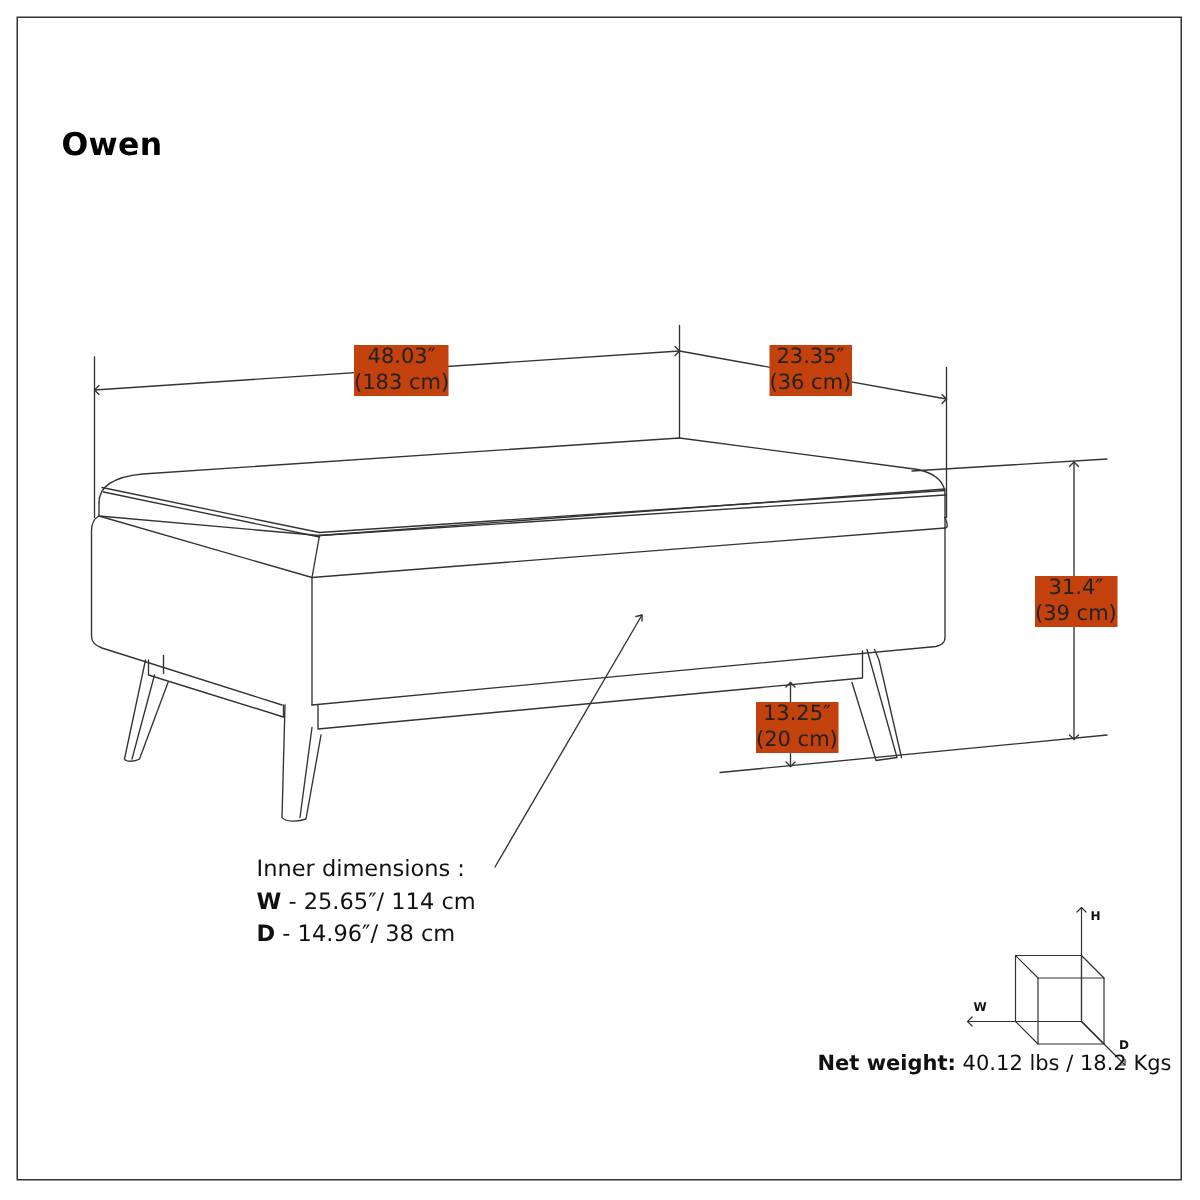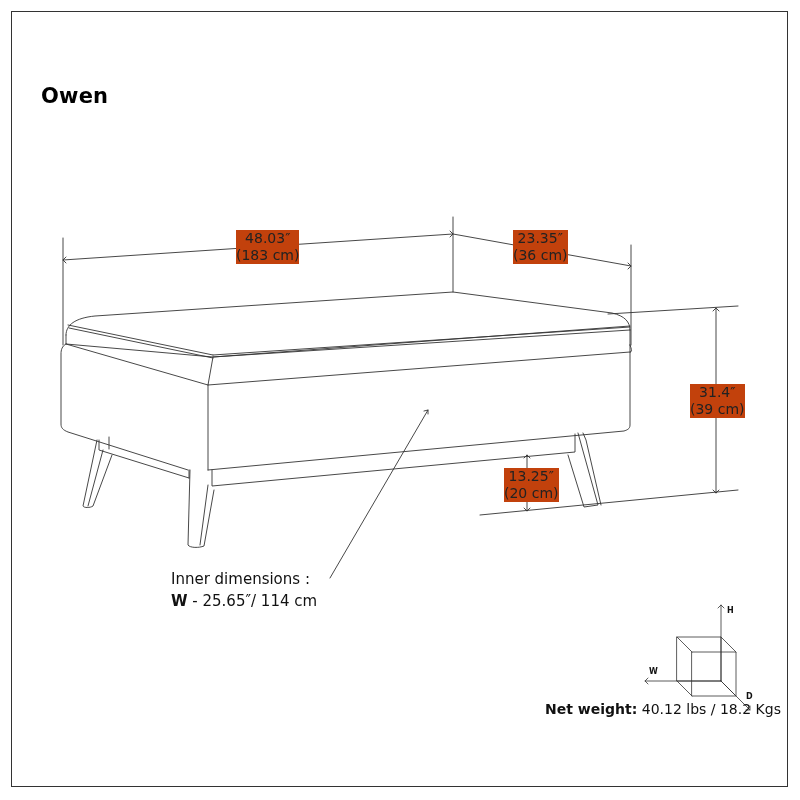--- a/index.html
+++ b/index.html
@@ -136,20 +136,23 @@
 <div class="dim" style="left:504px; top:468px;">
   <div>13.25″</div>
   <div>(20 cm)</div>
 </div>
 
 <div class="inner">
   <div class="row">Inner dimensions :</div>
   <div class="row">
     <b>W</b><span> - 25.65″/ 114 cm</span>
   </div>
+  <div class="row">
+    <b>D</b><span> - 14.96″/ 38 cm</span>
+  </div>
 </div>
 
 <div class="axis-label" style="left:727px; top:606px;">H</div>
 <div class="axis-label" style="left:649px; top:667px;">W</div>
 <div class="axis-label" style="left:746px; top:692px;">D</div>
 
 <div class="weight">
   <b>Net weight:</b><span> 40.12 lbs / 18.2 Kgs</span>
 </div>
 

